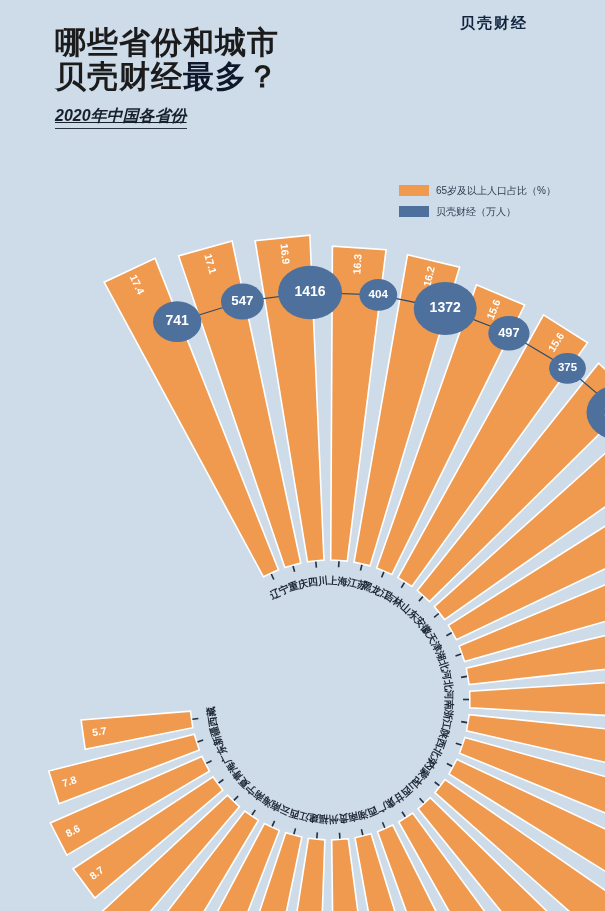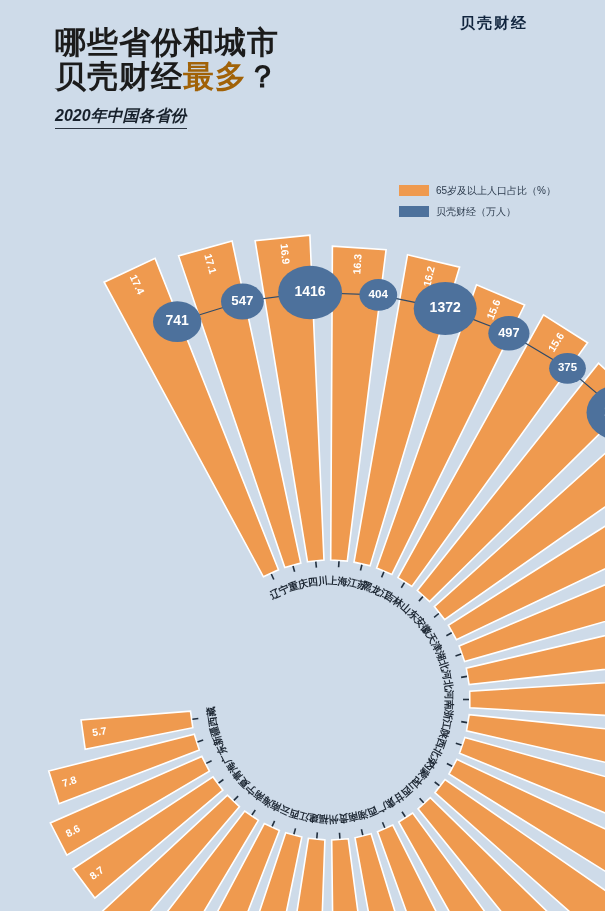--- a/index.html
+++ b/index.html
@@ -13,25 +13,25 @@
   #stage{position:absolute;inset:0;}
 
   
   .hdr{position:absolute;left:0;top:0;width:605px;height:165px;}
   .title{
     position:absolute;left:55px;top:26px;
     font-size:31px;font-weight:bold;color:#1b1b1b;
     line-height:34px;letter-spacing:1px;white-space:nowrap;
   }
   .title .l2{display:block;}
-  .title .hl{color:#a16207;}
+  .title .hl{color:#0f172a;}
   .subtitle{
     position:absolute;left:55px;top:104px;
     font-size:16px;font-weight:bold;font-style:italic;color:#17202b;
-    line-height:23px;white-space:nowrap;
+    line-height:23px;white-space:nowrap;text-decoration:underline;
   }
   .subtitle span{display:block;border-bottom:1.5px solid #2a3340;padding-bottom:1px;}
 
   
   .logos{position:absolute;left:425px;top:14px;width:175px;}
   .logorow{display:flex;height:30px;margin-bottom:8px;}
   .logomark{width:26px;height:22px;margin-right:9px;flex:none;position:relative;}
   .shell{
     width:26px;height:20px;border-radius:13px 13px 2px 2px;
     background:

